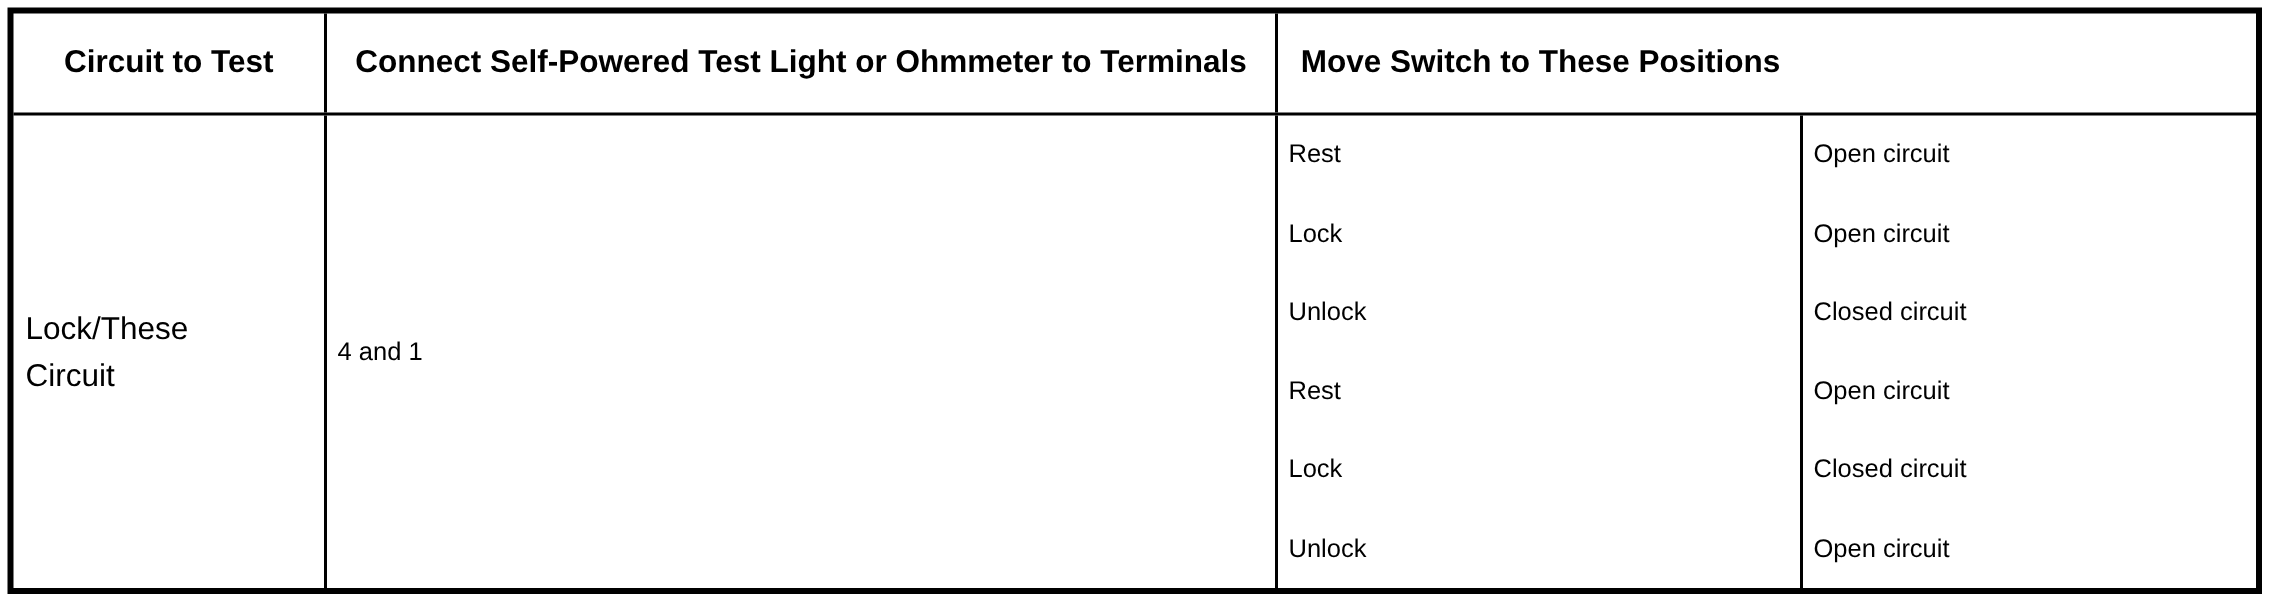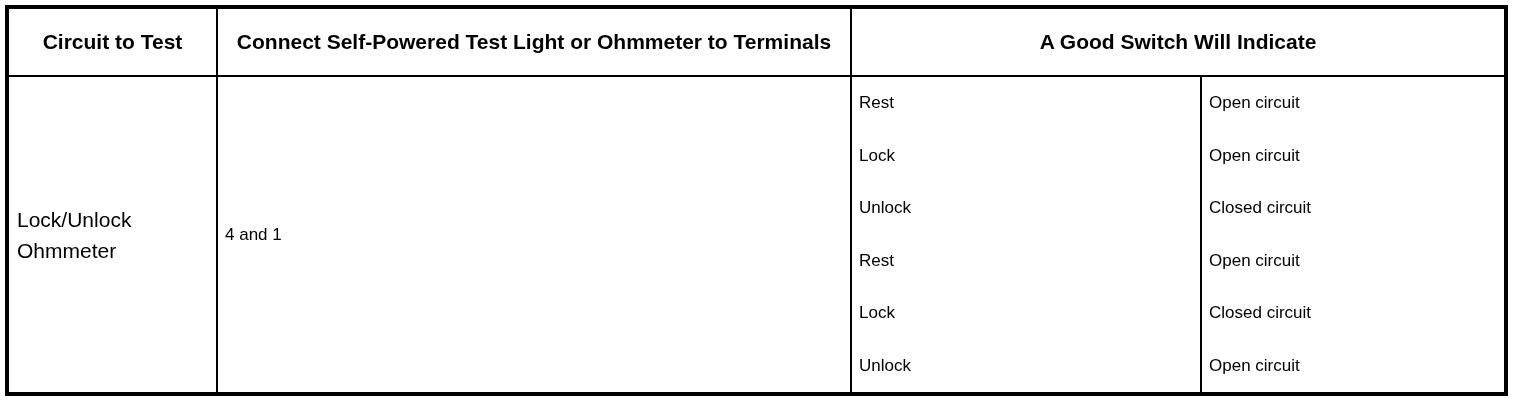--- a/index.html
+++ b/index.html
@@ -115,30 +115,30 @@
 
   <div class="test-table">
 
     <div class="thead">
       <div class="th col-1">
         <span>Circuit to Test</span>
       </div>
       <div class="th col-2">
         <span>Connect Self-Powered Test Light or Ohmmeter to Terminals</span>
       </div>
-      <div class="th col-4">
-        <span>A Good Switch Will Indicate</span>
+      <div class="th col-3">
+        <span>Move Switch to These Positions</span>
       </div>
     </div>
 
     <div class="tbody">
 
       <div class="td col-1 cell-circuit">
-        <span class="circuit-line">Lock/Unlock</span>
-        <span class="circuit-line">Ohmmeter</span>
+        <span class="circuit-line">Lock/These</span>
+        <span class="circuit-line">Circuit</span>
       </div>
 
       <div class="td col-2">
         <div class="slots">
           <div class="slot is-blank"></div>
           <div class="slot is-blank"></div>
           <div class="slot">4 and 1</div>
           <div class="slot is-blank"></div>
           <div class="slot is-blank"></div>
         </div>

